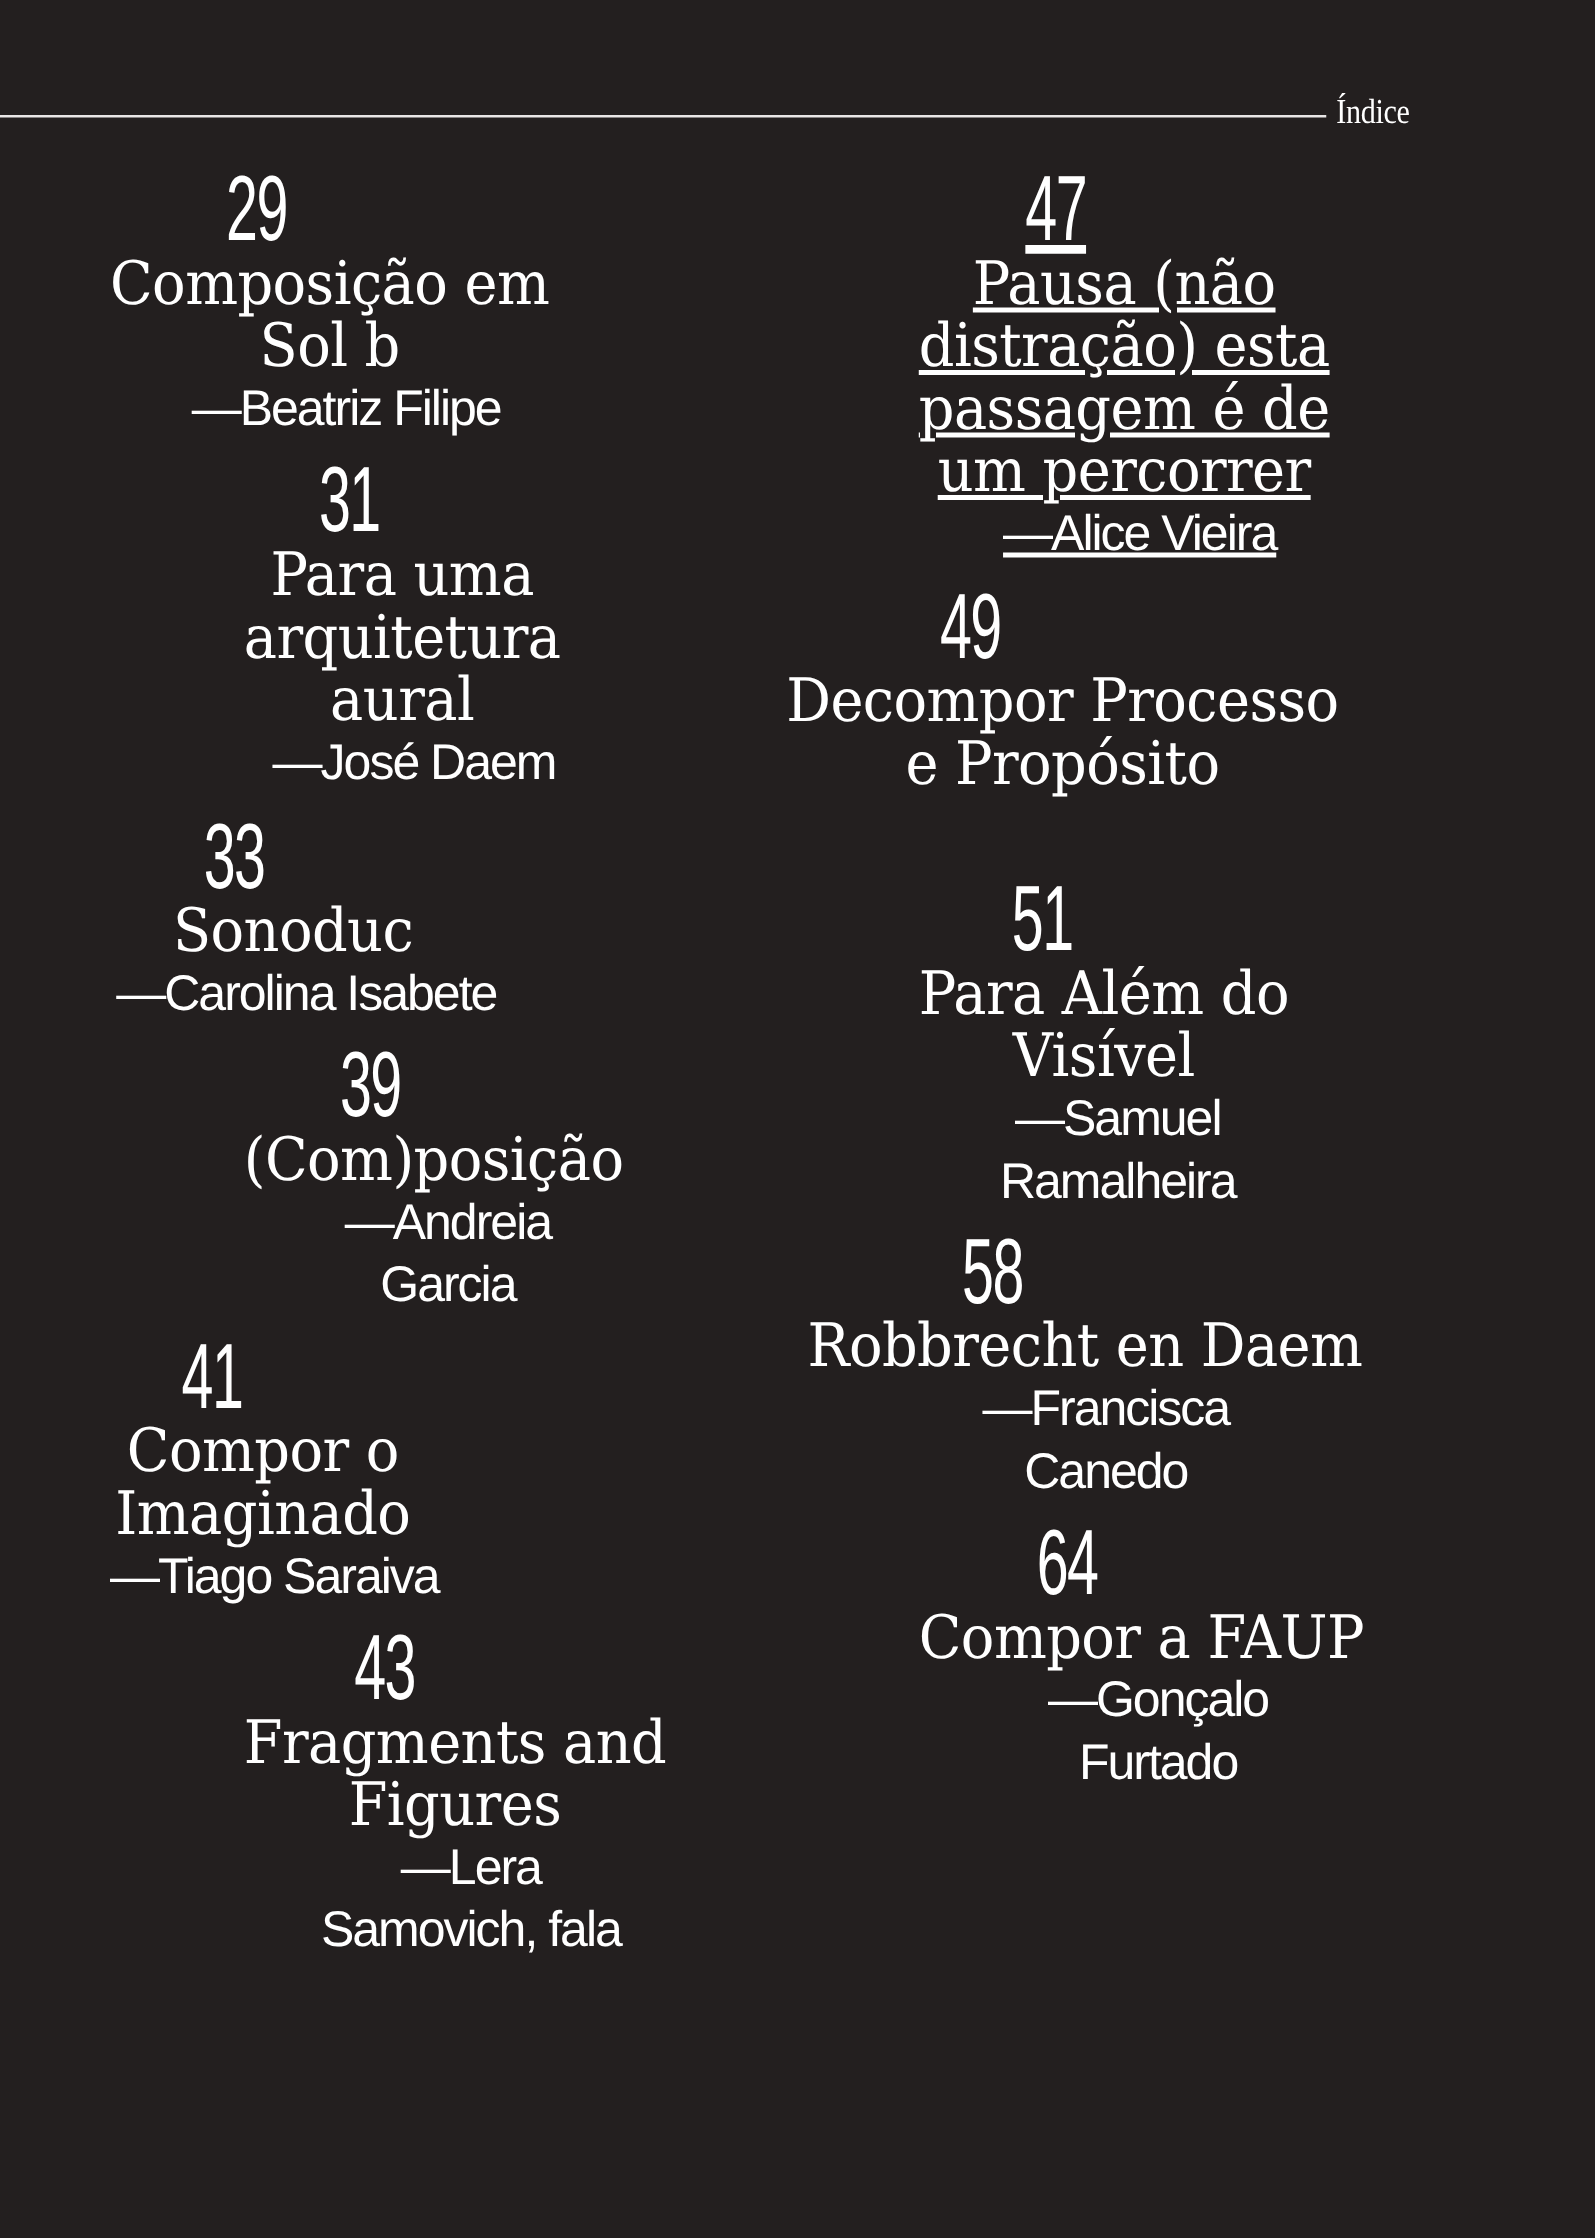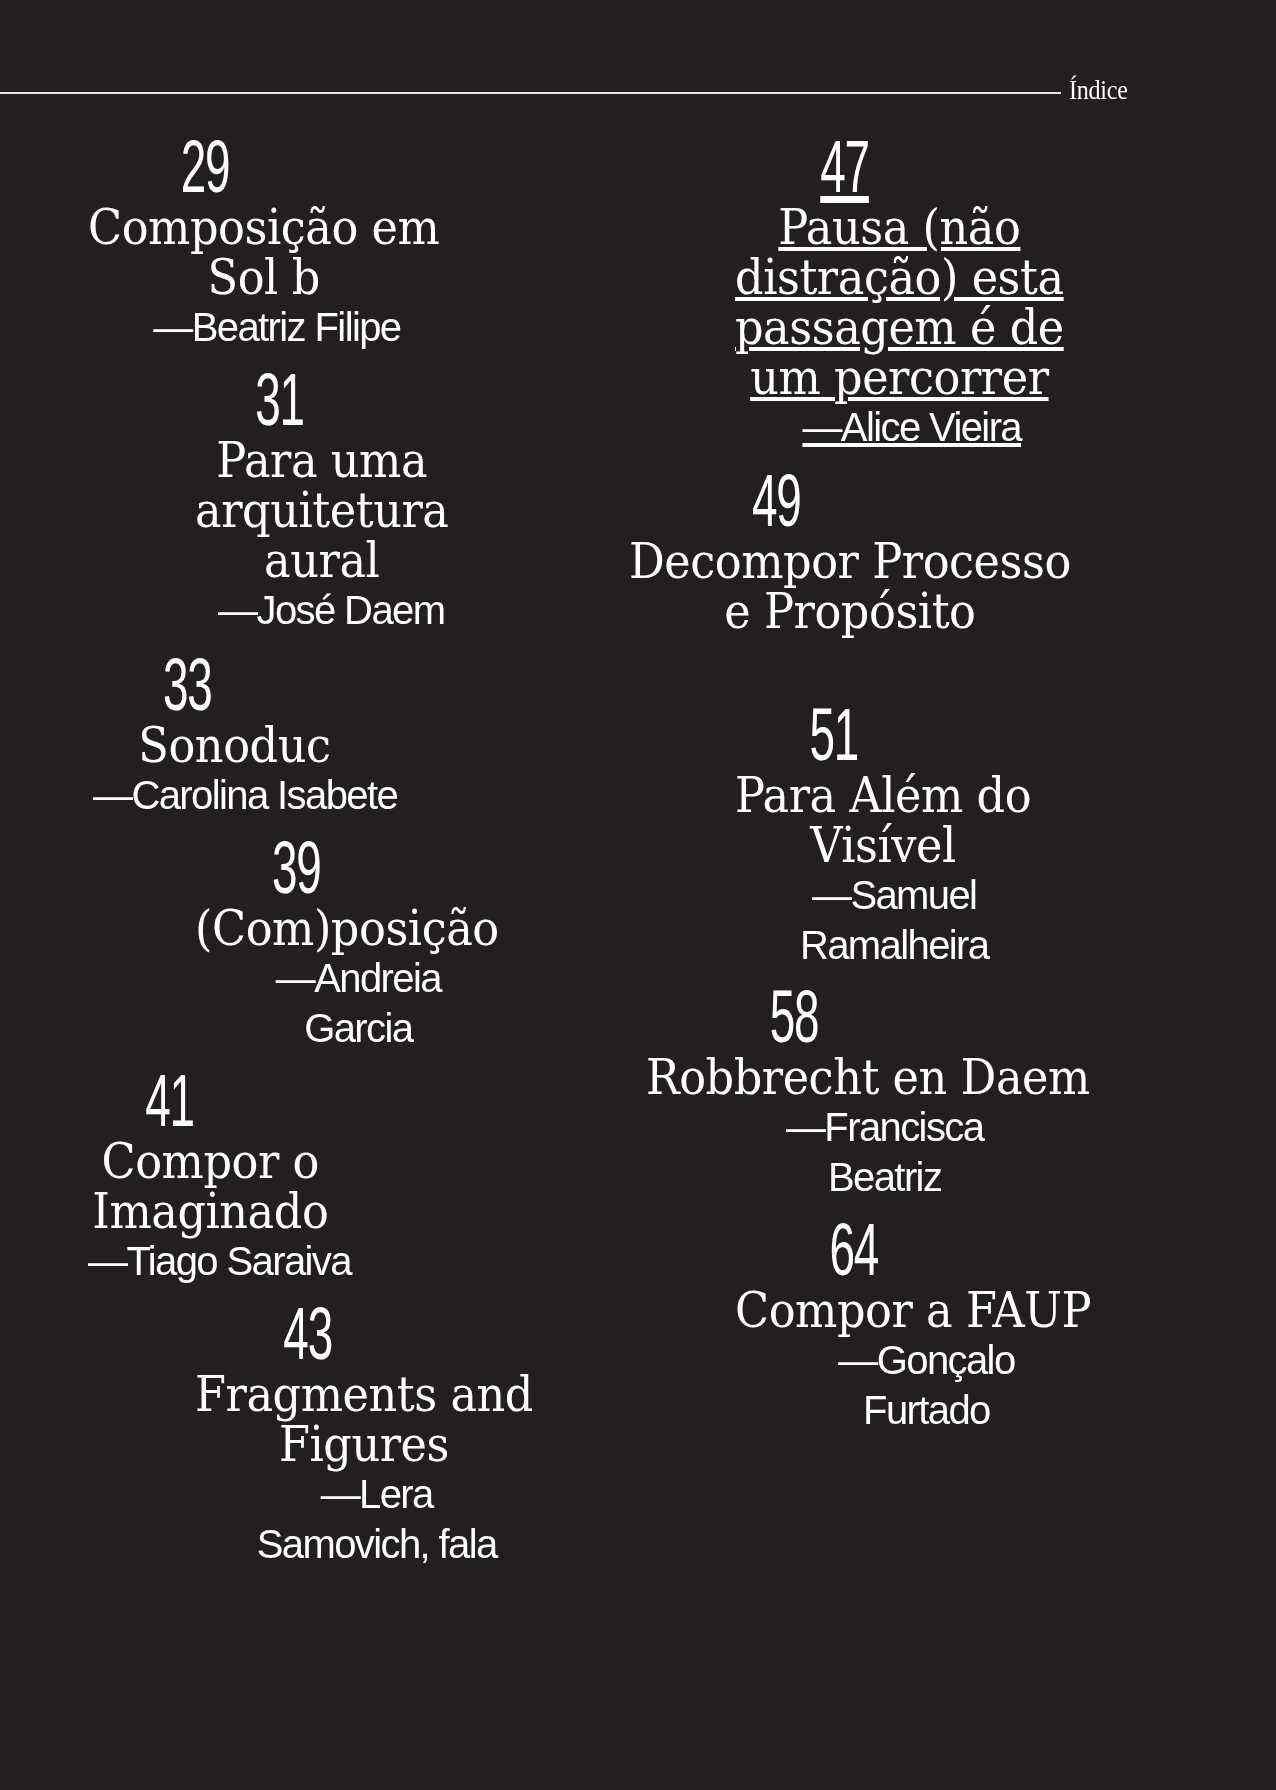--- a/index.html
+++ b/index.html
@@ -105,21 +105,21 @@
   <span class="title-line">Para Além do</span>
   <span class="title-line">Visível</span>
   <span class="author-line">—Samuel</span>
   <span class="author-line">Ramalheira</span>
 </div>
 
 <div class="entry" style="left:630px; top:982px;margin-left:16px;">
   <span class="num">58</span>
   <span class="title-line">Robbrecht en Daem</span>
   <span class="author-line">—Francisca</span>
-  <span class="author-line">Beatriz</span>
+  <span class="author-line">Canedo</span>
 </div>
 
 <div class="entry" style="left:735px; top:1215px;">
   <span class="num">64</span>
   <span class="title-line">Compor a FAUP</span>
   <span class="author-line">—Gonçalo</span>
   <span class="author-line">Furtado</span>
 </div>
 
 </body></html>

